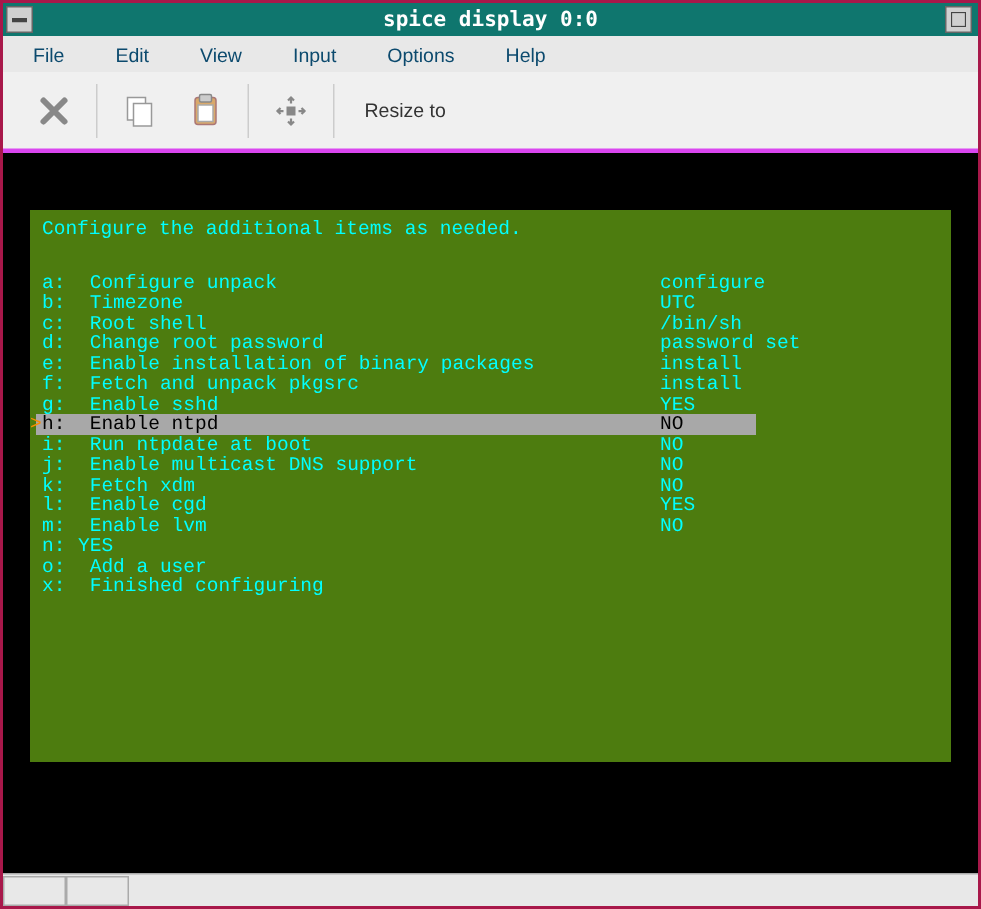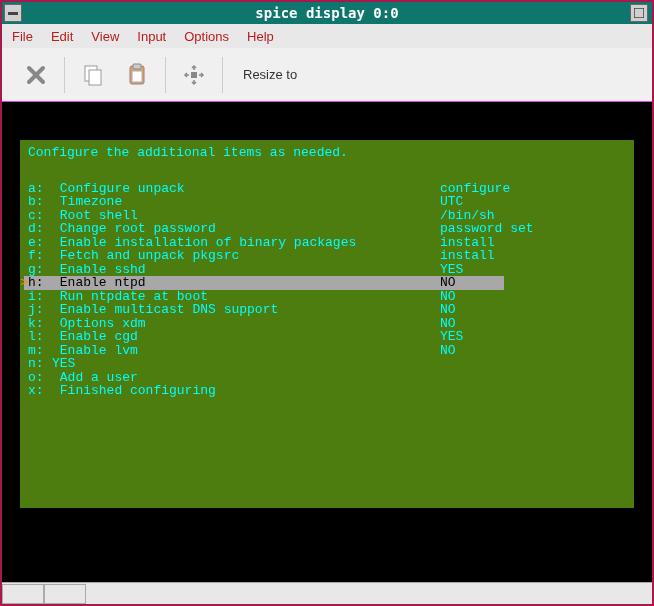--- a/index.html
+++ b/index.html
@@ -2,23 +2,23 @@
 <html><head>
 <meta charset="utf-8">
 <style>
   * { box-sizing: border-box; margin: 0; padding: 0; }
   body { width: 654px; height: 606px; background: #a8184a; font-family: sans-serif; overflow: hidden; }
   .window { width: 650px; height: 602px; margin: 2px; background: #e8e8e8; display: flex; flex-direction: column; }
   .titlebar { height: 22px; background: #0f766e; display: flex; align-items: center; position: relative; }
   .tb-btn { width: 18px; height: 18px; margin: 2px; background: #d0d0d0; border: 1px solid #666; display: flex; align-items: center; justify-content: center; font-size: 11px; }
   .tb-btn.right { margin-left: auto; margin-right: 4px; }
   .title { position: absolute; left: 0; right: 0; text-align: center; color: #fff; font-family: monospace; font-weight: bold; font-size: 14px; pointer-events: none; }
-  .menubar { height: 24px; display: flex; align-items: center; padding: 0 10px; gap: 18px; font-size: 13px; color: #b91c1c; background: #e8e8e8; }
+  .menubar { height: 24px; display: flex; align-items: center; padding: 0 20px; gap: 34px; font-size: 13px; color: #0c4a6e; background: #e8e8e8; }
   .menu-item { cursor: default; }
-  .toolbar { height: 54px; display: flex; align-items: center; padding: 0 12px; gap: 0; border-bottom: 1px solid #d946ef; background: #f0f0f0; }
+  .toolbar { height: 54px; display: flex; align-items: center; padding: 0 12px; gap: 0; border-bottom: 3px solid #d946ef; background: #f0f0f0; }
   .tool-btn { width: 44px; height: 44px; display: flex; align-items: center; justify-content: center; cursor: default; }
   .tool-sep { width: 1px; height: 36px; background: #ccc; margin: 0 6px; }
   .tool-label { font-size: 13px; color: #333; margin-left: 14px; }
   .display-area { flex: 1; background: #000; display: flex; align-items: flex-start; justify-content: center; padding-top: 38px; }
   .console { width: 614px; background: #4d7c0f; font-family: "Courier New", monospace; font-size: 13px; line-height: 13.5px; color: #00ffff; padding: 6px 0 110px 0; }
   .console-header { padding: 0 8px; margin-bottom: 22px; }
   .menu-row { display: flex; padding: 0 8px; white-space: pre; }
   .menu-row.selected { background: #a8a8a8; color: #000; width: 480px; margin-left: 4px; padding: 0 4px; }
   .key { width: 24px; }
   .label { width: 388px; }
@@ -96,21 +96,21 @@
           <div class="menu-row"><span class="key">a:</span><span class="label"> Configure unpack</span><span class="value">configure</span></div>
           <div class="menu-row"><span class="key">b:</span><span class="label"> Timezone</span><span class="value">UTC</span></div>
           <div class="menu-row"><span class="key">c:</span><span class="label"> Root shell</span><span class="value">/bin/sh</span></div>
           <div class="menu-row"><span class="key">d:</span><span class="label"> Change root password</span><span class="value">password set</span></div>
           <div class="menu-row"><span class="key">e:</span><span class="label"> Enable installation of binary packages</span><span class="value">install</span></div>
           <div class="menu-row"><span class="key">f:</span><span class="label"> Fetch and unpack pkgsrc</span><span class="value">install</span></div>
           <div class="menu-row"><span class="key">g:</span><span class="label"> Enable sshd</span><span class="value">YES</span></div>
           <div class="menu-row selected"><span class="arrow">&gt;</span><span class="key">h:</span><span class="label"> Enable ntpd</span><span class="value">NO</span></div>
           <div class="menu-row"><span class="key">i:</span><span class="label"> Run ntpdate at boot</span><span class="value">NO</span></div>
           <div class="menu-row"><span class="key">j:</span><span class="label"> Enable multicast DNS support</span><span class="value">NO</span></div>
-          <div class="menu-row"><span class="key">k:</span><span class="label"> Options xdm</span><span class="value">NO</span></div>
+          <div class="menu-row"><span class="key">k:</span><span class="label"> Fetch xdm</span><span class="value">NO</span></div>
           <div class="menu-row"><span class="key">l:</span><span class="label"> Enable cgd</span><span class="value">YES</span></div>
           <div class="menu-row"><span class="key">m:</span><span class="label"> Enable lvm</span><span class="value">NO</span></div>
           <div class="menu-row"><span class="key">n:</span><span class="value">YES</span></div>
           <div class="menu-row"><span class="key">o:</span><span class="label"> Add a user</span><span class="value"></span></div>
           <div class="menu-row"><span class="key">x:</span><span class="label"> Finished configuring</span><span class="value"></span></div>
         </div>
     </div>
   </div>
 
   <div class="statusbar">

